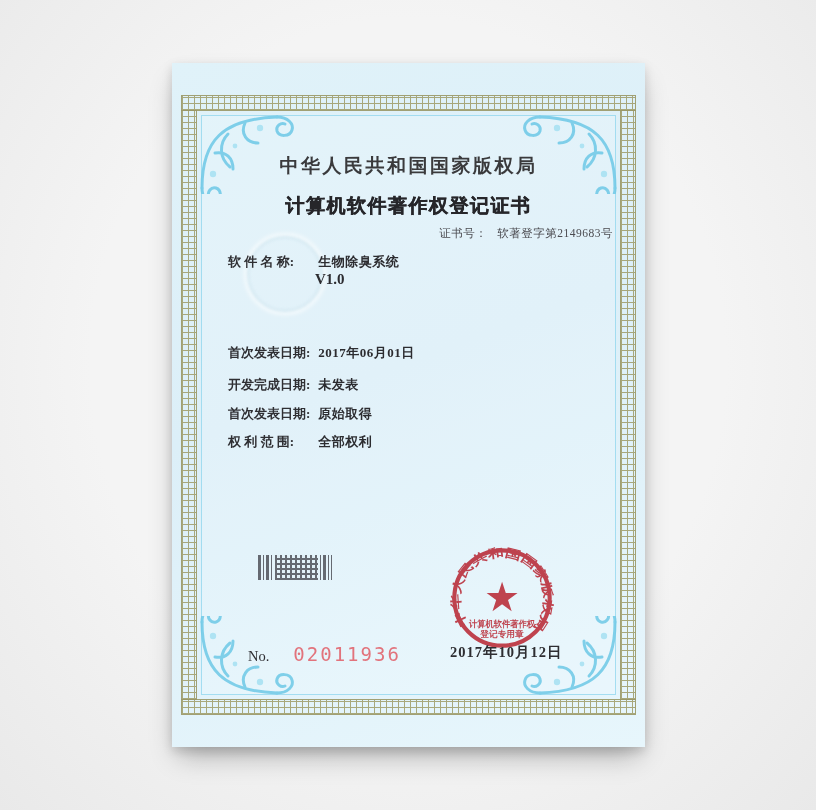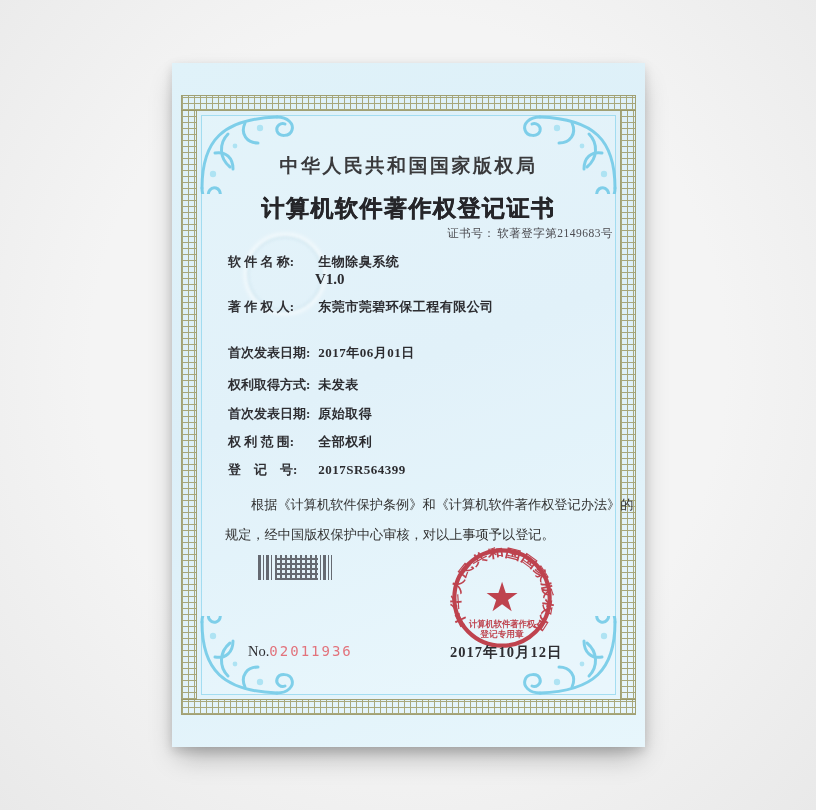--- a/index.html
+++ b/index.html
@@ -47,27 +47,27 @@
     box-shadow:inset 0 0 0 2px rgba(160,200,215,.25), 0 0 4px rgba(255,255,255,.5);
     filter:blur(1.5px);
   }
   
   .issuer{
     position:absolute;left:0;right:0;top:90px;text-align:center;
     font-size:19px;font-weight:700;letter-spacing:2.5px;color:#3a3a3c;
   }
   .cert-title{
     position:absolute;left:0;right:0;top:130px;text-align:center;
-    font-size:23px;font-weight:700;letter-spacing:1.5px;color:#26262a;
+    font-size:19px;font-weight:700;letter-spacing:1.5px;color:#26262a;
     -webkit-text-stroke:.4px #26262a;
   }
   .certno{
     position:absolute;right:32px;top:163px;font-size:11.5px;color:#4b4b50;letter-spacing:.5px;
   }
-  .certno .lbl{margin-right:2px;}
+  .certno .lbl{margin-right:10px;}
   .frow{position:absolute;left:56px;height:18px;font-size:13px;color:#333;white-space:nowrap;}
   .frow .flabel{display:inline-block;width:87px;font-weight:600;color:#2f2f33;}
   .frow .fvalue{font-weight:600;color:#2c2c30;letter-spacing:.5px;}
   .fvalue2{position:absolute;left:143px;font-size:15px;font-weight:600;color:#2c2c30;}
   .statement{
     position:absolute;left:53px;top:427px;width:392px;
     font-size:13.2px;line-height:30px;color:#333;font-weight:500;
   }
   .statement .ln1{text-indent:26px;white-space:nowrap;}
   .statement .ln2{white-space:nowrap;}
@@ -80,21 +80,21 @@
       repeating-linear-gradient(90deg,#50525a 0 2px,transparent 2px 5px),
       repeating-linear-gradient(0deg,#50525a 0 2px,transparent 2px 5px),
       repeating-linear-gradient(45deg,rgba(220,235,242,.9) 0 2px,transparent 2px 6px);}
   .bc-right{width:12px;height:100%;
     background:repeating-linear-gradient(90deg,#50525a 0 1.5px,transparent 1.5px 3.5px,#50525a 3.5px 6px,transparent 6px 8px);}
   
   .seal{position:absolute;left:275px;top:480px;width:110px;height:110px;opacity:.92;mix-blend-mode:multiply;}
   
   .serial{position:absolute;left:76px;top:580px;font-size:14.5px;color:#2e2e32;}
   .serial .digits{color:#e2737c;font-family:"DejaVu Sans Mono","Liberation Mono",monospace;
-    font-size:14px;letter-spacing:2px;margin-left:0;}
+    font-size:19px;letter-spacing:2px;margin-left:24px;}
   .issue-date{position:absolute;left:278px;top:580px;font-size:14.5px;font-weight:700;
     letter-spacing:1px;color:#2e2e32;text-align:right;}
 </style>
 </head>
 <body>
 
 <div class="stage">
   <div class="paper">
 
     <div class="kb kb-top"></div>
@@ -170,49 +170,37 @@
     <div class="cert-title">计算机软件著作权登记证书</div>
     <div class="certno">
       <span class="lbl">证书号：</span><span>软著登字第2149683号</span>
     </div>
 
     <div class="frow" style="top:190px">
       <span class="flabel">软 件 名 称:</span>
       <span class="fvalue">生物除臭系统</span>
     </div>
     <div class="fvalue2" style="top:208px">V1.0</div>
-    <div class="frow" style="top:235px">
-      <span class="flabel">著 作 权 人:</span>
-      <span class="fvalue">东莞市莞碧环保工程有限公司</span>
-    </div>
     <div class="frow" style="top:281px">
       <span class="flabel">首次发表日期:</span>
       <span class="fvalue">2017年06月01日</span>
     </div>
     <div class="frow" style="top:313px">
-      <span class="flabel">权利取得方式:</span>
+      <span class="flabel">开发完成日期:</span>
       <span class="fvalue">未发表</span>
     </div>
     <div class="frow" style="top:342px">
       <span class="flabel">首次发表日期:</span>
       <span class="fvalue">原始取得</span>
     </div>
     <div class="frow" style="top:370px">
       <span class="flabel">权 利 范 围:</span>
       <span class="fvalue">全部权利</span>
     </div>
-    <div class="frow" style="top:398px">
-      <span class="flabel">登　记　号:</span>
-      <span class="fvalue">2017SR564399</span>
-    </div>
-
-    <div class="statement">
-      <div class="ln1">根据《计算机软件保护条例》和《计算机软件著作权登记办法》的</div>
-      <div class="ln2">规定，经中国版权保护中心审核，对以上事项予以登记。</div>
-    </div>
+
 
     <div class="barcode">
       <div class="bc-left"></div>
       <div class="bc-mid"></div>
       <div class="bc-right"></div>
     </div>
 
     <svg class="seal" viewBox="0 0 120 120">
       <defs>
         <path id="sealArc" d="M 25.5,91.5 A 46,46 0 1 1 94.5,91.5" fill="none"></path>

